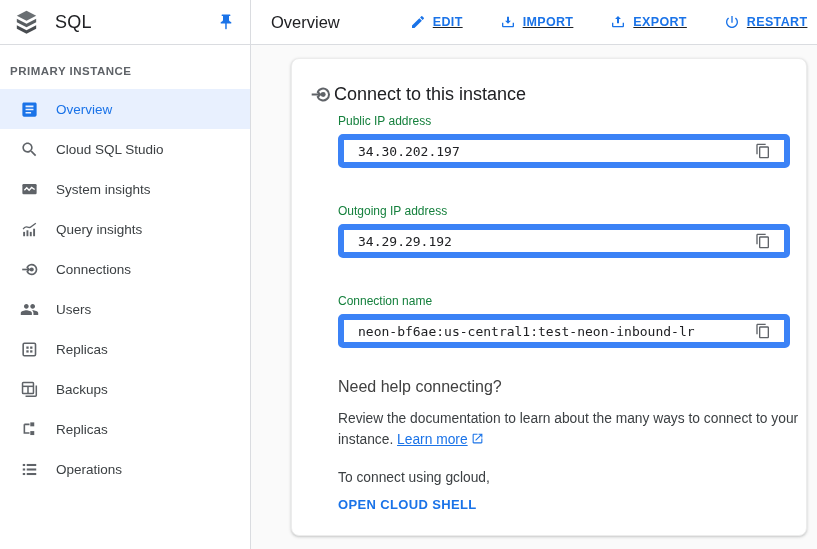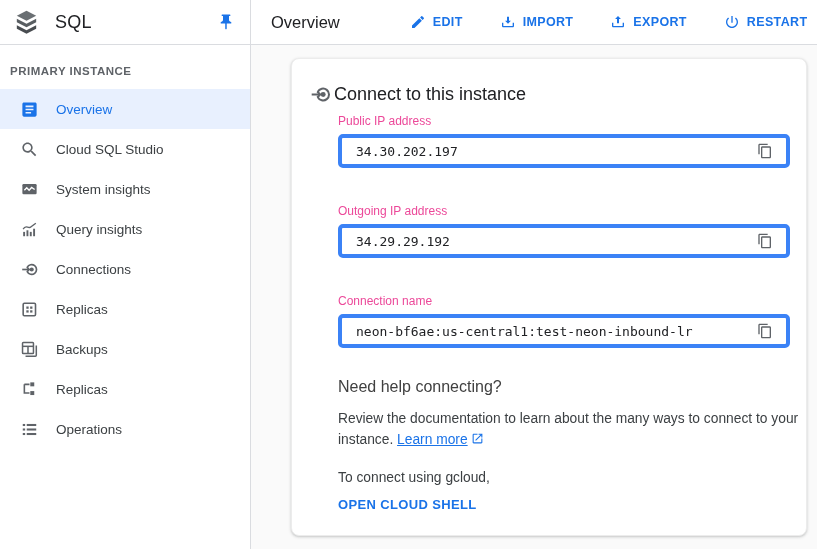--- a/index.html
+++ b/index.html
@@ -24,38 +24,38 @@
   .nav-label { font-size:13.5px; margin-left:17px; white-space:nowrap; }
   .nav-item.selected { background:#e8f0fe; color:#1a73e8; }
   .nav-item.selected .nav-icon { color:#1a73e8; }
   svg { display:block; width:100%; height:100%; }
 
   
   .main { flex:1; display:flex; flex-direction:column; min-width:0; }
   .topbar { height:45px; min-height:45px; background:#fff; border-bottom:1px solid #dadce0;
     display:flex; align-items:center; padding:0 5px 0 20px; overflow:hidden; }
   .page-title { font-size:16.5px; color:#202124; }
-  .actions { display:flex; align-items:center; gap:37px; margin-left:70px; }
+  .actions { display:flex; align-items:center; gap:37px; margin-left:70px;text-decoration:underline; }
   .action-btn { display:inline-flex; align-items:center; gap:7px; background:none; border:none;
     cursor:pointer; color:#1a73e8; font-family:"Liberation Sans",sans-serif;
     font-size:12.5px; font-weight:700; letter-spacing:.35px; white-space:nowrap; }
   .action-icon { width:16px; height:16px; display:inline-flex; }
 
   .content { flex:1; background:#fafafa; padding:13px 0 0 40px; }
   .card { width:516px; background:#fff; border:1px solid #ececec; border-radius:8px;
     box-shadow:0 1px 2px rgba(60,64,67,.18), 0 1px 3px 1px rgba(60,64,67,.08);
     padding:24px 16px 22px 17px; }
   .card-head { display:flex; align-items:center; }
   .card-head-icon { width:23px; height:23px; display:inline-flex; color:#5f6368; flex:none; }
   .card-title { font-size:18px; color:#202124; margin-left:2px; }
   .card-body { margin-left:29px; }
 
-  .field-label { font-size:12px; color:#ec4899; margin-top:8px; }
+  .field-label { font-size:12px; color:#15803d; margin-top:8px; }
   .field-label.gap { margin-top:36px; }
-  .field-box { margin-top:6px; height:34px; border:4px solid #3b82f6; border-radius:5px;
+  .field-box { margin-top:6px; height:34px; border:6px solid #3b82f6; border-radius:5px;
     display:flex; align-items:center; padding:0 8px 0 14px; background:#fff; }
   .field-value { font-family:"DejaVu Sans Mono", monospace; font-size:13px; color:#202124;
     flex:1; white-space:nowrap; overflow:hidden; }
   .copy-btn { background:none; border:none; cursor:pointer; width:26px; height:26px;
     display:inline-flex; align-items:center; justify-content:center; color:#5f6368; }
   .copy-btn svg { width:16px; height:16px; }
 
   .help-title { font-size:16px; color:#404040; margin-top:30px; }
   .help-text { font-size:13.8px; color:#3c4043; line-height:21px; margin-top:12px; width:474px; }
   .inline-link { color:#1a73e8; text-decoration:underline; cursor:pointer; white-space:nowrap; }
@@ -138,20 +138,28 @@
         <svg viewBox="0 0 24 24">
             <path d="M2.8 12h7.6" stroke="currentColor" stroke-width="2.1" fill="none"></path>
             <path d="M8.6 8.9 11.7 12l-3.1 3.1" stroke="currentColor" stroke-width="2.1" fill="none"></path>
             <circle cx="14.8" cy="12" r="2.6" fill="currentColor"></circle>
             <path d="M9.1 9.3a6.2 6.2 0 1 1 0 5.4" stroke="currentColor" stroke-width="2.1" fill="none"></path>
           </svg>
       </span>
       <span class="nav-label">Connections</span>
     </div>
 
+    <div class="nav-item">
+      <span class="nav-icon">
+        <svg viewBox="0 0 24 24">
+            <path fill="currentColor" d="M16 11c1.66 0 2.99-1.34 2.99-3S17.66 5 16 5c-1.66 0-3 1.34-3 3s1.34 3 3 3zm-8 0c1.66 0 2.99-1.34 2.99-3S9.66 5 8 5C6.34 5 5 6.34 5 8s1.34 3 3 3zm0 2c-2.33 0-7 1.17-7 3.5V19h14v-2.5c0-2.33-4.67-3.5-7-3.5zm8 0c-.29 0-.62.02-.97.05 1.16.84 1.97 1.97 1.97 3.45V19h6v-2.5c0-2.33-4.67-3.5-7-3.5z"></path>
+          </svg>
+      </span>
+      <span class="nav-label">Users</span>
+    </div>
 
     <div class="nav-item">
       <span class="nav-icon">
         <svg viewBox="0 0 24 24">
             <rect x="4" y="4.2" width="15.6" height="15.6" rx="1.5" stroke="currentColor" stroke-width="2" fill="none"></rect>
             <rect x="8" y="8.2" width="2.9" height="2.9" fill="currentColor"></rect>
             <rect x="12.8" y="8.2" width="2.9" height="2.9" fill="currentColor"></rect>
             <rect x="8" y="13" width="2.9" height="2.9" fill="currentColor"></rect>
             <rect x="12.8" y="13" width="2.9" height="2.9" fill="currentColor"></rect>
           </svg>

